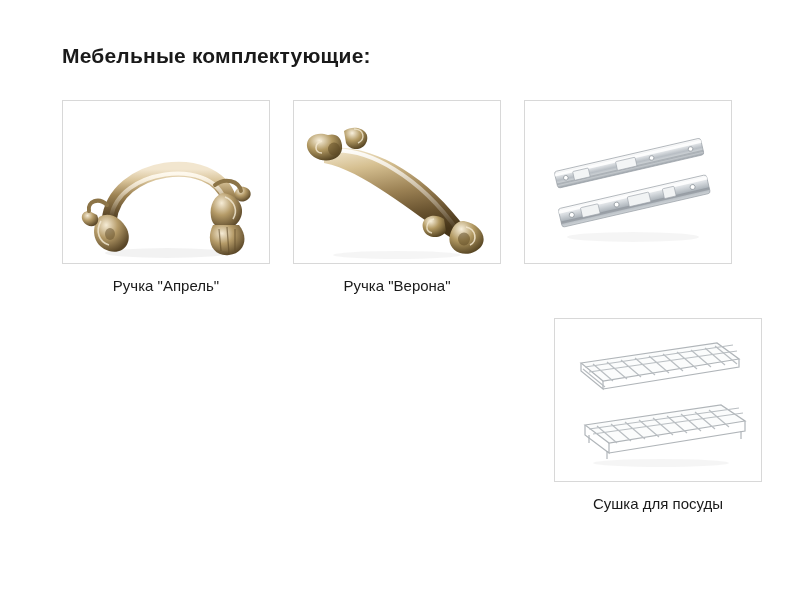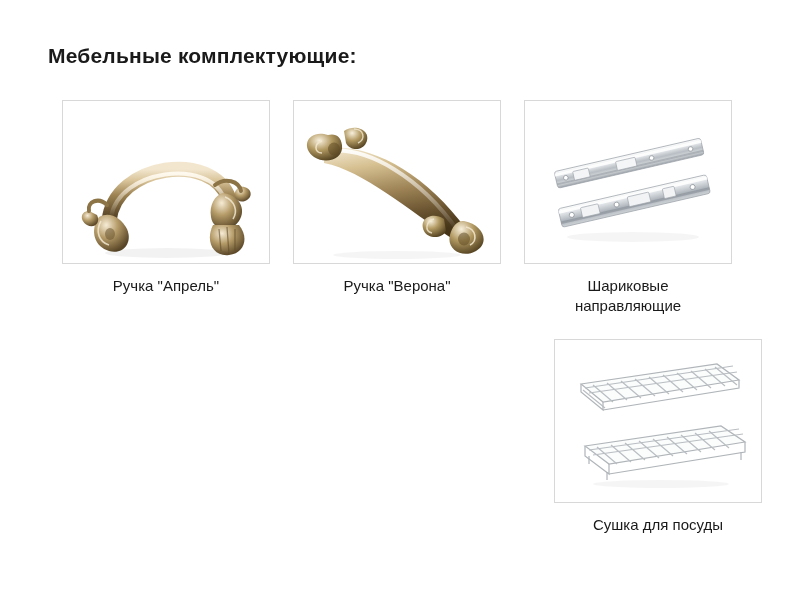--- a/index.html
+++ b/index.html
@@ -14,21 +14,21 @@
     overflow: hidden;
   }
   .slide {
     position: relative;
     width: 800px;
     height: 600px;
     background: #ffffff;
   }
   .slide-title {
     position: absolute;
-    left: 48px;
+    left: 62px;
     top: 44px;
     font-size: 21px;
     font-weight: bold;
     color: #1a1a1a;
     letter-spacing: 0.2px;
   }
   .grid {
     position: absolute;
     left: 62px;
     top: 100px;
@@ -221,21 +221,20 @@
               <rect x="56" y="96" width="18" height="10" rx="1" fill="#f1f3f4" stroke="#9aa1a8" stroke-width="0.6"></rect>
               <rect x="104" y="96" width="22" height="10" rx="1" fill="#f1f3f4" stroke="#9aa1a8" stroke-width="0.6"></rect>
               <rect x="140" y="96" width="12" height="10" rx="1" fill="#f1f3f4" stroke="#9aa1a8" stroke-width="0.6"></rect>
               <circle cx="46" cy="101" r="2.5" fill="#ffffff" stroke="#868d94" stroke-width="0.7"></circle>
               <circle cx="92" cy="101" r="2.5" fill="#ffffff" stroke="#868d94" stroke-width="0.7"></circle>
               <circle cx="170" cy="101" r="2.5" fill="#ffffff" stroke="#868d94" stroke-width="0.7"></circle>
             </g>
             <ellipse cx="108" cy="136" rx="66" ry="5" fill="#000000" opacity="0.04"></ellipse>
           </svg>
         </div>
-        <div class="caption caption-wide">Шариковые направляющие</div>
       </div>
 
     </div>
 
     <div class="row row-2">
 
       <div class="card">
         <div class="thumb">
           <svg width="206" height="162" viewBox="0 0 206 162">
             <defs>

